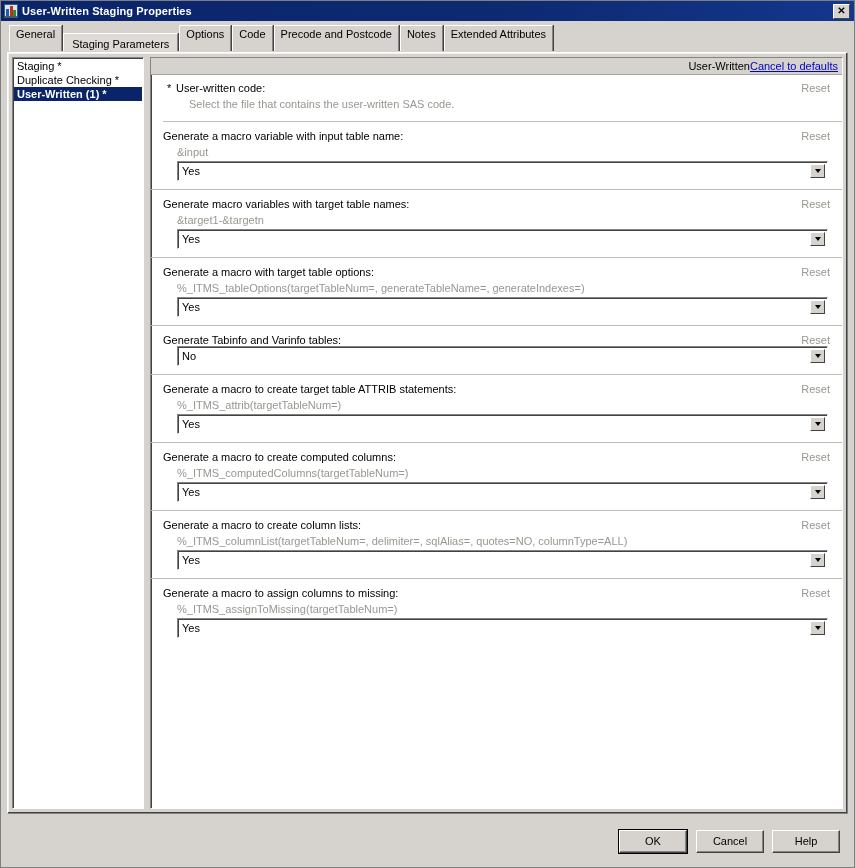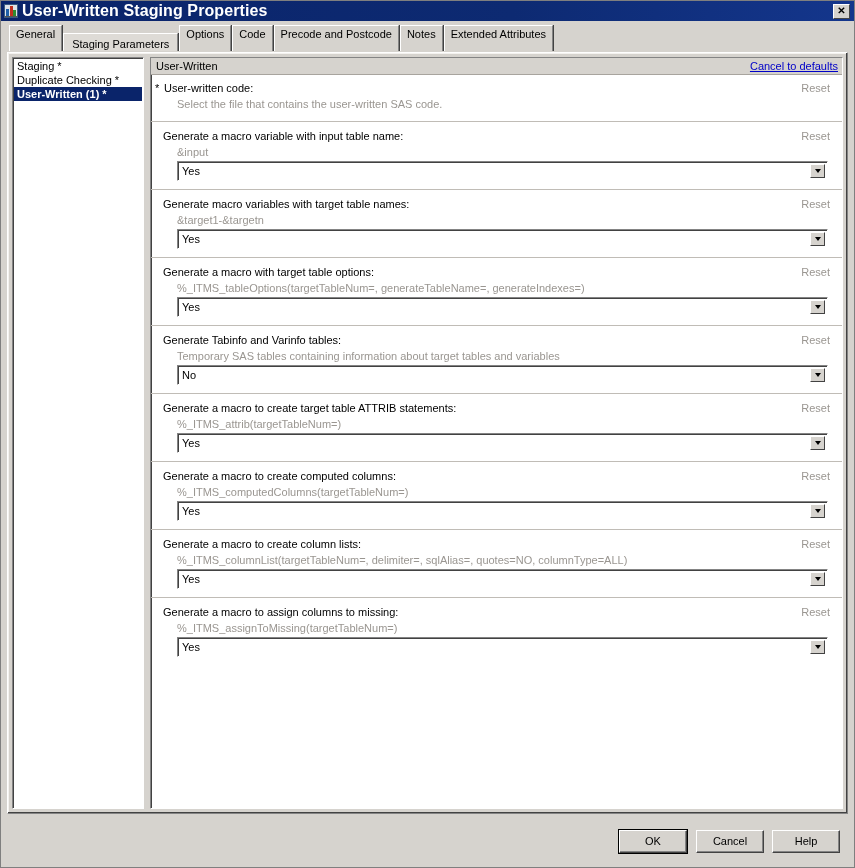--- a/index.html
+++ b/index.html
@@ -44,21 +44,21 @@
     position: absolute;
     display: block;
   }
   .ti-b1 { left: 1px;  top: 4px;  width: 3px; height: 7px; background: #1e5fa8; }
   .ti-b2 { left: 4.5px;top: 1px;  width: 3px; height: 10px; background: #c03020; }
   .ti-b3 { left: 8px;  top: 5px;  width: 3px; height: 6px;  background: #2e8b30; }
   .ti-base { left: 0px; top: 11px; width: 12px; height: 1px; background: #555; }
 
   .title-text {
     color: #ffffff;
-    font-size: 16px;
+    font-size: 11px;
     font-weight: bold;
     letter-spacing: 0.1px;
     white-space: nowrap;
     flex: 1 1 auto;
   }
   .title-close {
     width: 17px; height: 15px;
     background: #d6d3ce;
     border-top: 1px solid #ffffff;
     border-left: 1px solid #ffffff;
@@ -166,37 +166,37 @@
   .panel-header {
     height: 17px;
     background: #d6d3ce;
     border-bottom: 1px solid #a8a49e;
     display: flex;
     align-items: center;
     padding: 0 4px 0 5px;
     box-sizing: border-box;
     font-size: 11px;
   }
-  .panel-header .ph-title { flex: 1 1 auto; color: #000; }
+  .panel-header .ph-title { flex: 1 1 auto; color: #000; text-align: right; }
   .panel-header .ph-link {
     color: #0000c8;
     text-decoration: underline;
     cursor: pointer;
   }
 
   .sections {
     padding: 0;
   }
   .section {
     padding: 8px 12px 8px 12px;
     border-bottom: 1px solid #c0bcb6;
     position: relative;
   }
   .section:last-child { border-bottom: none; }
-  .section.first { padding-top: 7px; }
+  .section.first { padding-top: 7px; margin-left: 12px; }
 
   .sec-row {
     display: flex;
     align-items: baseline;
   }
   .sec-label {
     flex: 1 1 auto;
     font-size: 11px;
     color: #000;
     white-space: nowrap;
@@ -411,21 +411,20 @@
             <span class="cval">Yes</span>
             <span class="carrow"></span>
           </div>
         </div>
 
         <div class="section">
           <div class="sec-row">
             <span class="sec-label">Generate Tabinfo and Varinfo tables:</span>
             <span class="sec-reset">Reset</span>
           </div>
-          <div class="sec-hint">Temporary SAS tables containing information about target tables and variables</div>
           <div class="combo">
             <span class="cval">No</span>
             <span class="carrow"></span>
           </div>
         </div>
 
         <div class="section">
           <div class="sec-row">
             <span class="sec-label">Generate a macro to create target table ATTRIB statements:</span>
             <span class="sec-reset">Reset</span>

